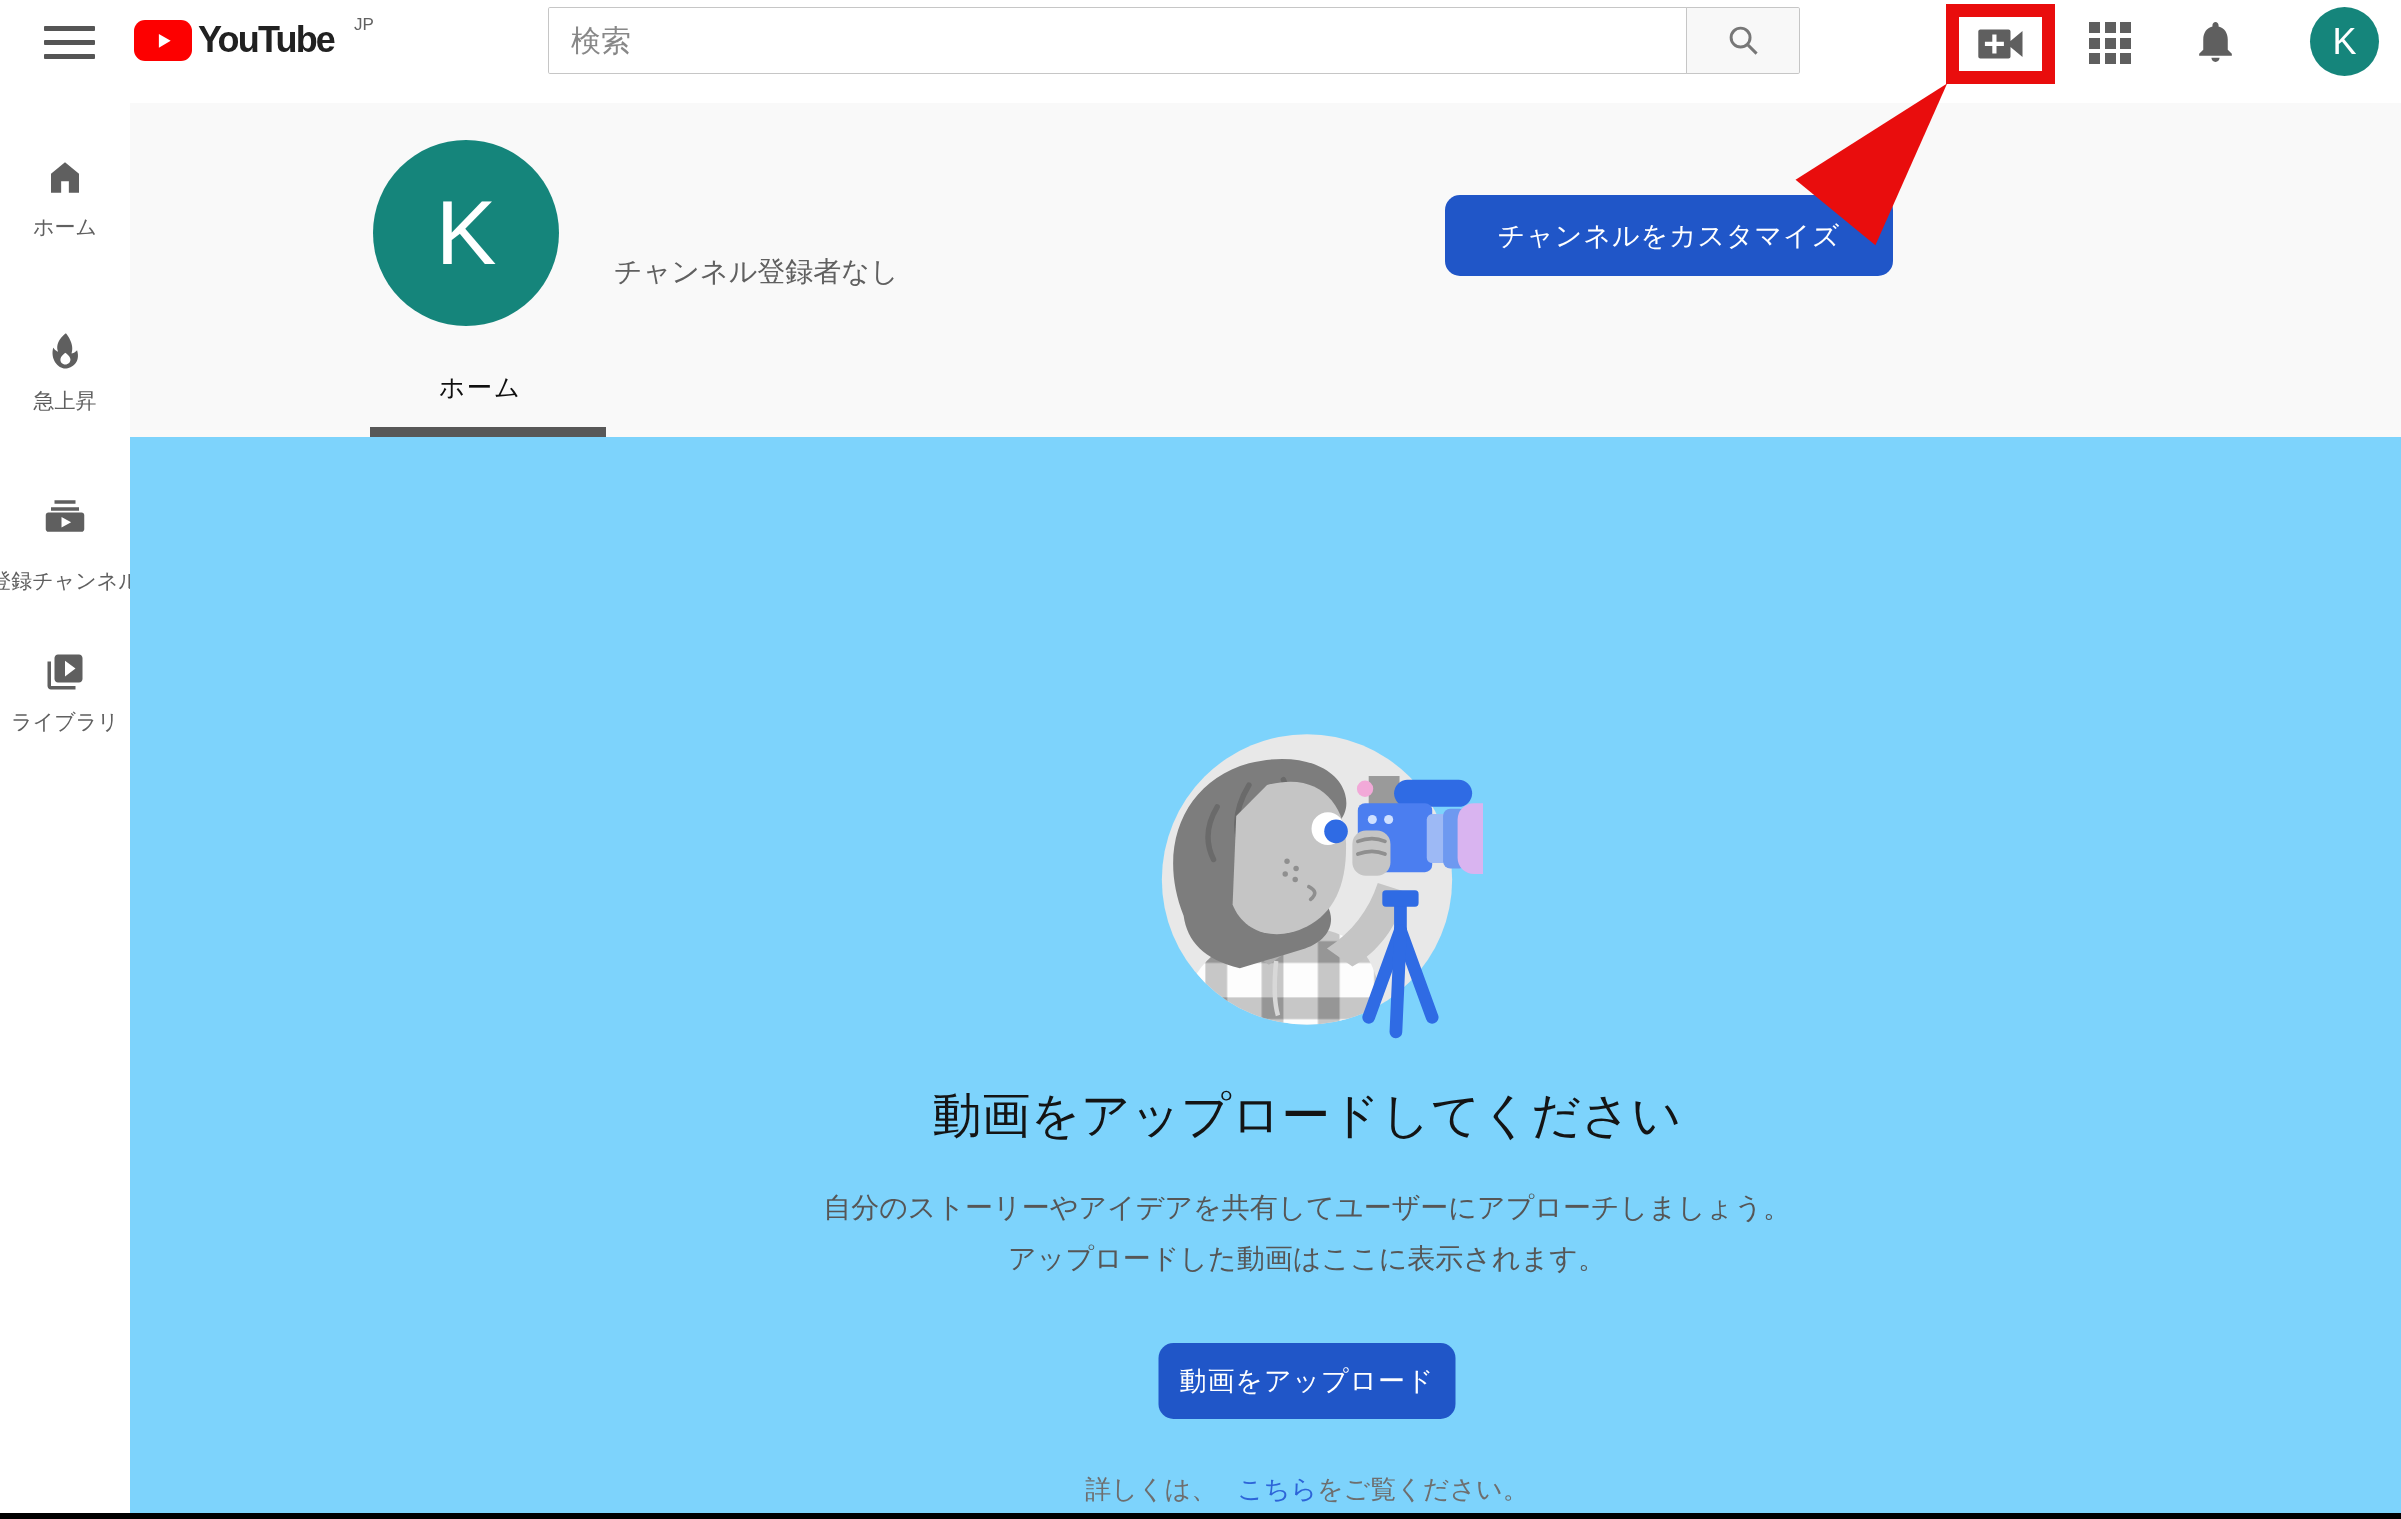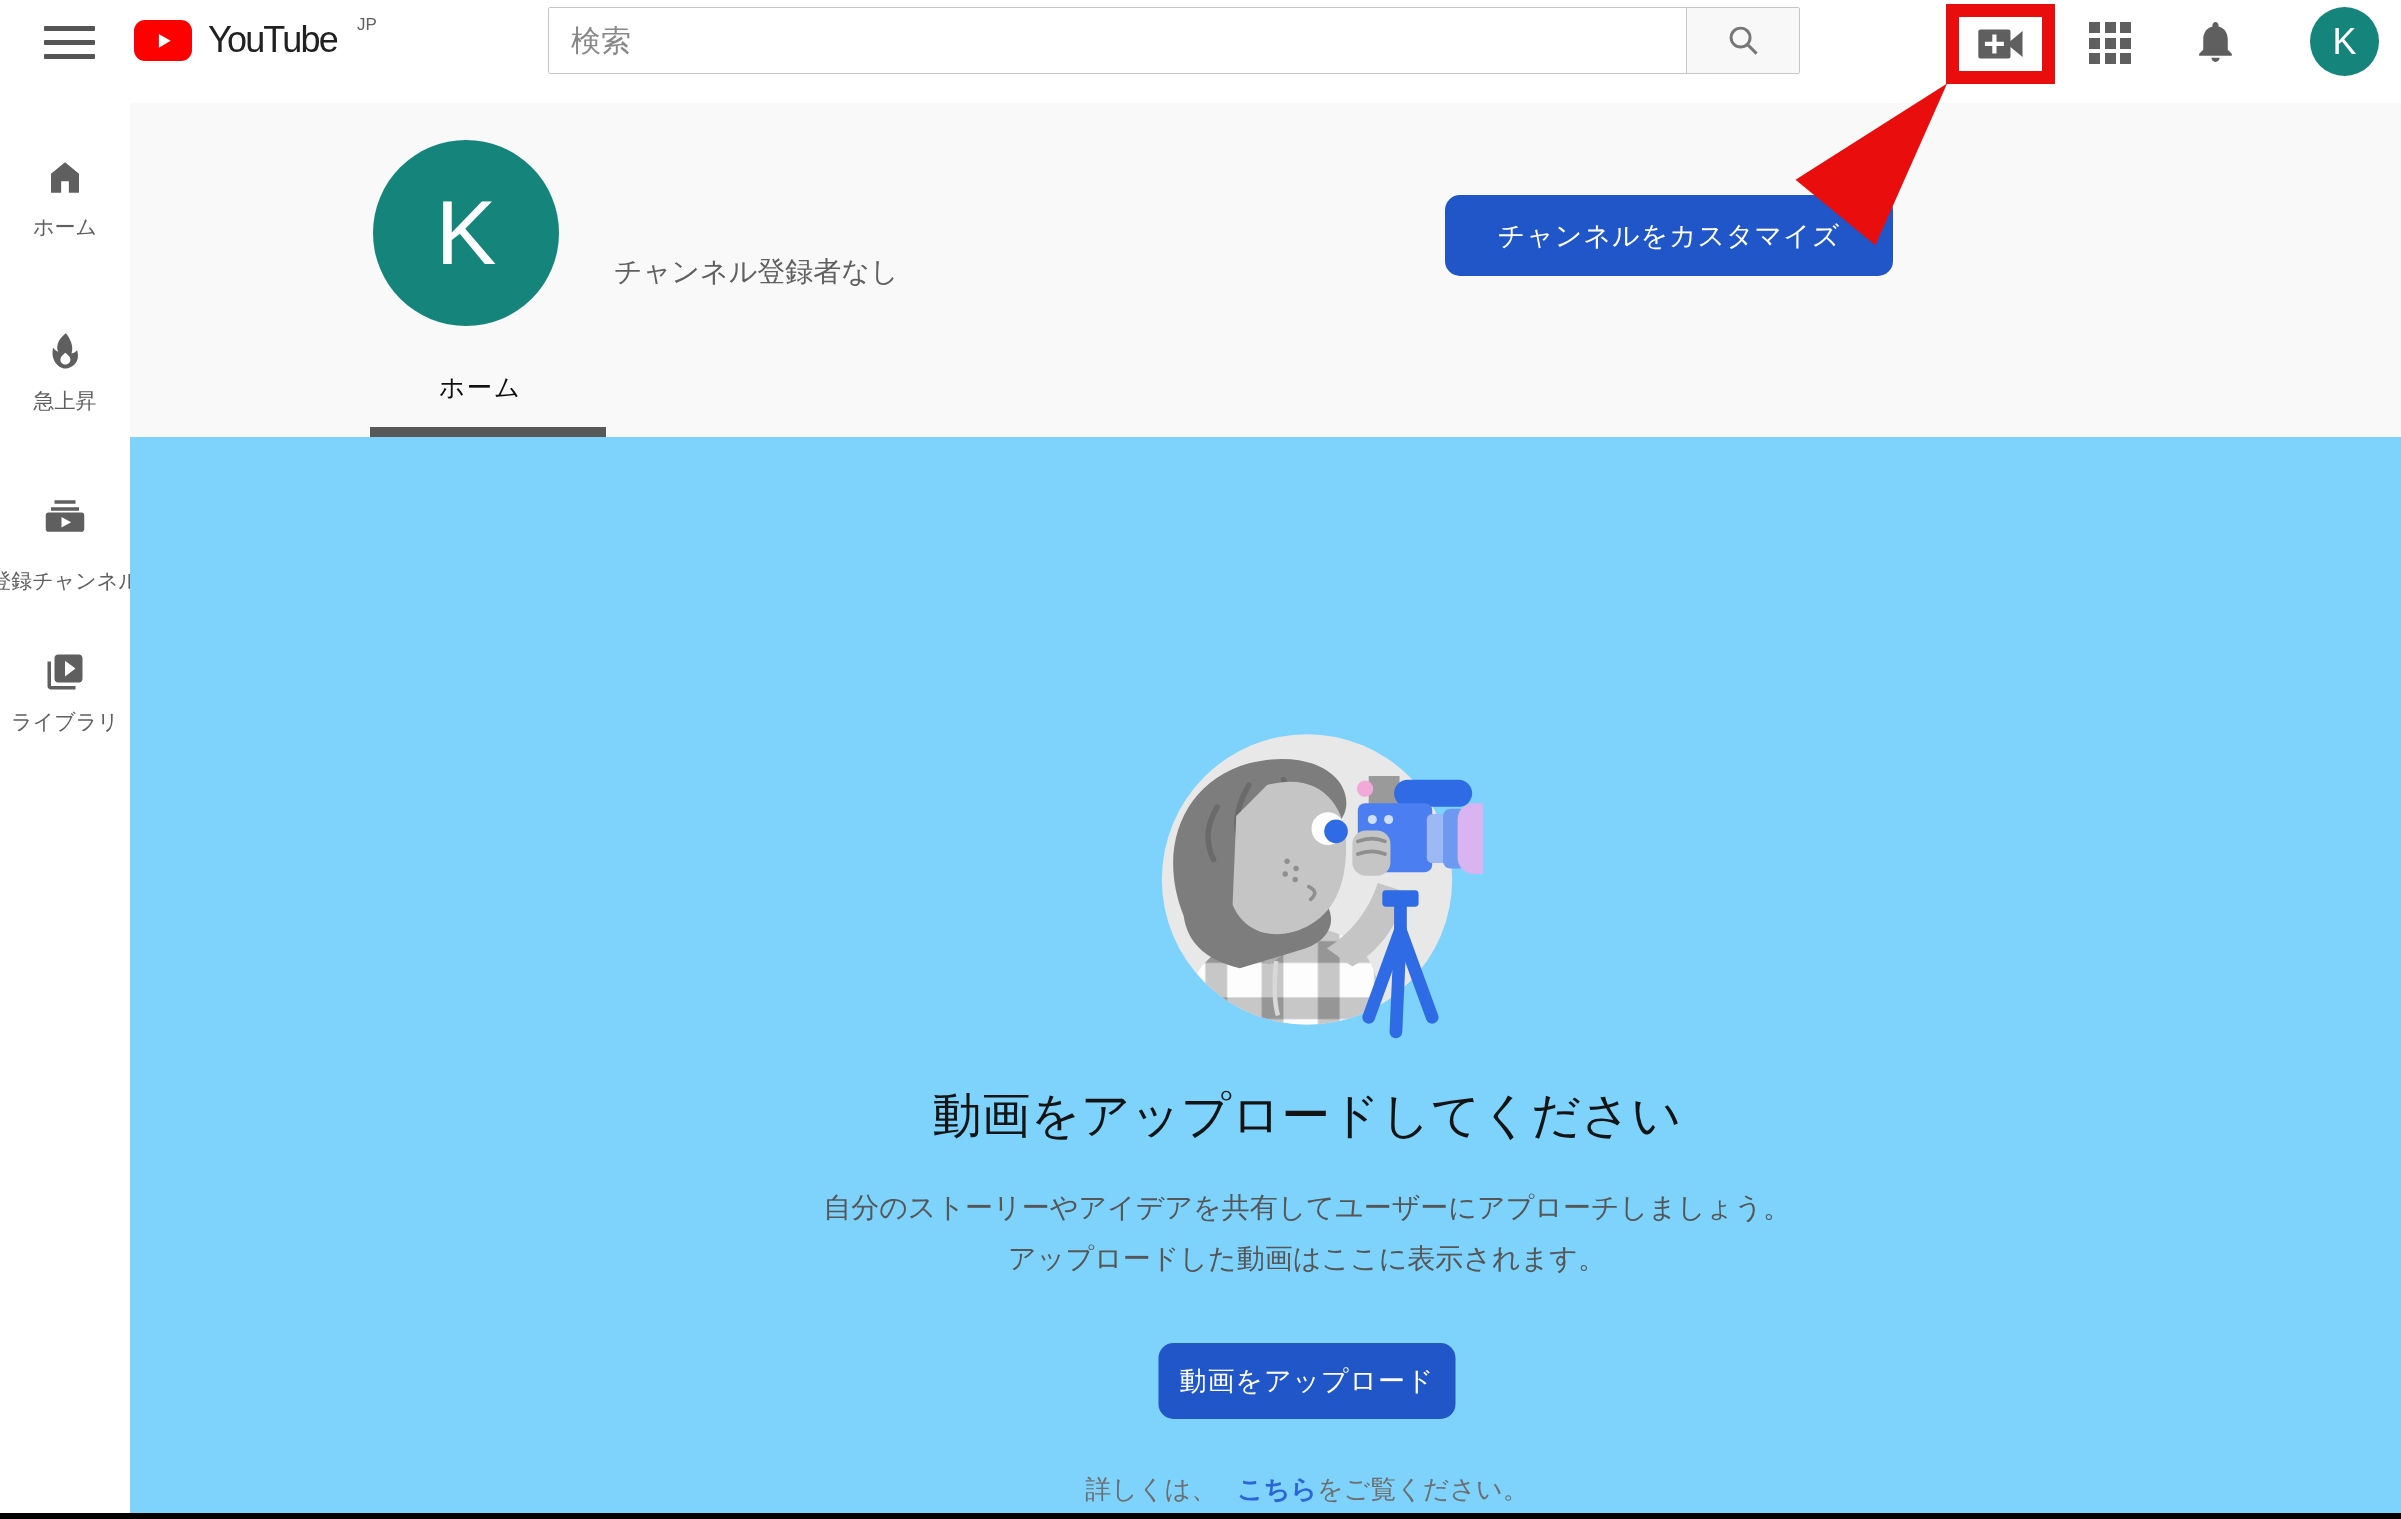--- a/index.html
+++ b/index.html
@@ -17,21 +17,21 @@
   .page{position:relative;width:2401px;height:1520px;background:#fff;overflow:hidden;}
 
   
   .topbar{position:absolute;left:0;top:0;width:2401px;height:103px;background:#fff;z-index:20;}
   .hamburger{position:absolute;left:44px;top:26px;width:51px;height:33px;background:none;border:none;
     display:flex;flex-direction:column;justify-content:space-between;cursor:pointer;}
   .hamburger span{display:block;width:51px;height:5.4px;background:#555;border-radius:0.9px;}
   .logo{position:absolute;left:134px;top:18px;display:flex;align-items:flex-start;text-decoration:none;cursor:pointer;}
   .logo-mark{width:58px;height:41px;background:var(--brand-red);border-radius:11px;display:flex;align-items:center;justify-content:center;margin-top:1.8px;}
   .logo-mark svg{width:23.6px;height:23.6px;}
-  .logo-text{font-size:36px;font-weight:400;letter-spacing:-1.8px;color:#212121;margin-left:16px;line-height:44px;}
+  .logo-text{font-size:36px;font-weight:700;letter-spacing:-1.8px;color:#212121;margin-left:6px;line-height:44px;}
   .logo-region{font-size:17px;color:#616161;margin-left:20px;line-height:17px;margin-top:-1.8px;}
 
   .search{position:absolute;left:510px;top:7.3px;height:67px;display:flex;}
   .search input{width:1140px;height:67px;border:1.8px solid #c6c6c6;border-radius:1.8px 0 0 1.8px;font-size:30px;
     padding:0 0 0 22px;color:#111;outline:none;font-family:inherit;background:#fff;margin-left:38px;}
   .search input::placeholder{color:#888;}
   .search-btn{width:114px;height:67px;margin-left:-1.8px;background:#f8f8f8;border:1.8px solid #c6c6c6;border-radius:0 1.8px 1.8px 0;
     display:flex;align-items:center;justify-content:center;cursor:pointer;}
   .search-btn svg{width:35px;height:35px;fill:none;stroke:#777;stroke-width:2;}
 
@@ -77,21 +77,21 @@
 
   
   .content{position:absolute;left:130px;top:437px;width:2272px;height:1076px;background:#7dd3fc;}
   .centered{position:absolute;left:calc(50% + 41px);transform:translateX(-50%);}
   .illustration{top:261px;width:352px;height:352px;}
   .empty-title{top:646px;font-size:49px;font-weight:400;color:#141414;white-space:nowrap;}
   .empty-line1{top:752px;font-size:28px;color:#565656;white-space:nowrap;}
   .empty-line2{top:803px;font-size:28px;color:#565656;white-space:nowrap;}
   .upload-cta{top:906px;width:297px;height:76px;font-size:27px;letter-spacing:0.9px;}
   .help{top:1035px;font-size:26px;color:#6e6e6e;white-space:nowrap;}
-  .help-link{color:var(--link-blue);font-weight:700;text-decoration:none;cursor:pointer;margin-left:20px;}
+  .help-link{color:var(--link-blue);font-weight:400;text-decoration:none;cursor:pointer;margin-left:20px;}
 
   .bottom-bar{position:absolute;left:0;top:1513px;width:2401px;height:7.3px;background:#000;}
 </style>
 </head>
 <body>
 
 <div class="page">
 
   <header class="topbar">
     <button class="hamburger" aria-label="menu">

